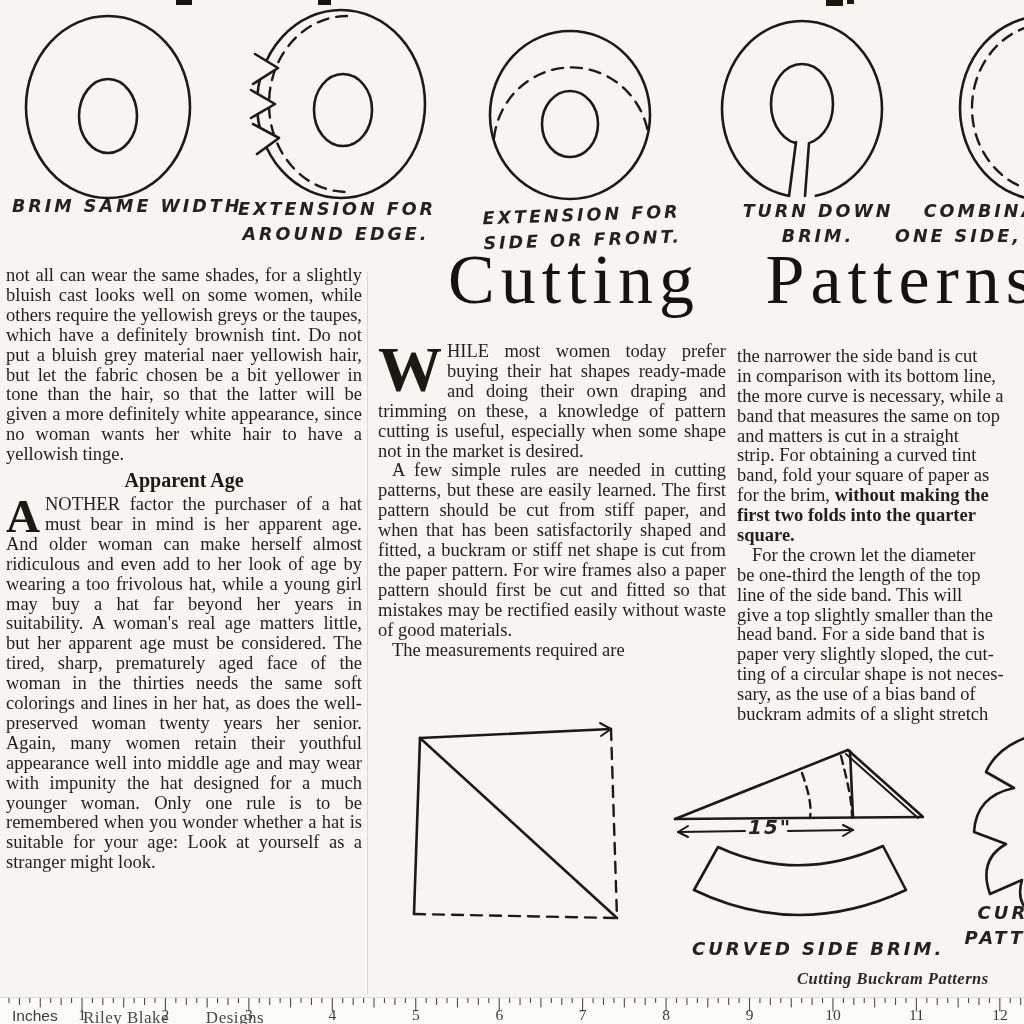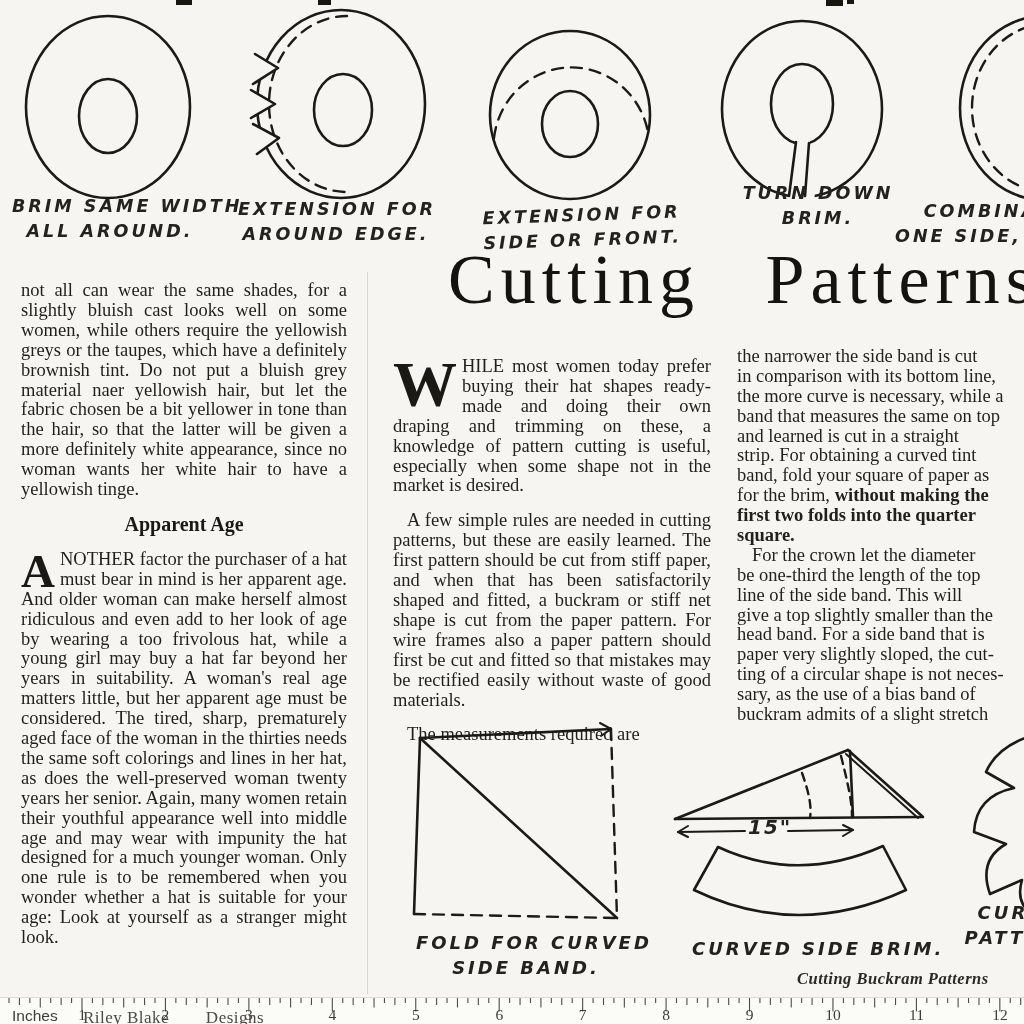--- a/index.html
+++ b/index.html
@@ -30,21 +30,21 @@
   
   .title{
     position:absolute;left:448px;top:240px;font-size:70px;color:#141310;
     letter-spacing:6px;word-spacing:42px;white-space:nowrap;font-weight:normal;margin:0;
   }
   
   .col{
     position:absolute;font-size:18.5px;line-height:19.9px;color:#201f1b;
     text-align:justify;
   }
-  .col p{margin:15px;}
+  .col p{margin:0;}
   .col p.indent{text-indent:14px;}
   .dropcap{
     float:left;font-weight:bold;color:#1a1914;
     line-height:0.78;margin:3px 5px 0 0;
   }
   .dc-a{font-size:47px;}
   .dc-w{font-size:64px;}
   .subhead{
     text-align:center;font-weight:bold;font-size:20px;margin:6px 0 4px 0;color:#1a1914;
   }
@@ -115,31 +115,30 @@
     <path d="M93,127 L89,180"></path>
   </svg>
 
   <svg class="diagram" style="left:948px;top:10px;width:140px;height:196px" viewBox="0 0 140 196">
     <ellipse cx="96" cy="98" rx="84" ry="92"></ellipse>
     <path class="dash" d="M100,14 A76,84 0 0 0 100,182"></path>
   </svg>
 
   <div class="hand" style="left:2px;top:194px;width:216px">
     <div class="ind1">BRIM SAME WIDTH</div>
-    <div>ALL AROUND.</div>
   </div>
   <div class="hand ctr" style="left:238px;top:197px;width:196px">
     <div>EXTENSION FOR</div>
     <div>AROUND EDGE.</div>
   </div>
   <div class="hand ctr" style="left:483px;top:203px;width:190px;transform:rotate(-2deg)">
     <div>EXTENSION FOR</div>
     <div>SIDE OR FRONT.</div>
   </div>
-  <div class="hand ctr" style="left:738px;top:181px;width:160px">
+  <div class="hand ctr" style="left:738px;top:199px;width:160px">
     <div>TURN DOWN</div>
     <div>BRIM.</div>
   </div>
   <div class="hand" style="left:895px;top:199px;width:220px">
     <div class="ind1">COMBINATION</div>
     <div>ONE SIDE, DOWN.</div>
   </div>
 
   <h1 class="title">Cutting Patterns</h1>
 
@@ -155,21 +154,21 @@
     <p><span class="dropcap dc-w">W</span><span>HILE most women today prefer buying their hat shapes ready-made and doing their own draping and trimming on these, a knowledge of pattern cutting is useful, especially when some shape not in the market is desired.</span></p>
     <p class="indent">A few simple rules are needed in cutting patterns, but these are easily learned.  The first pattern should be cut from stiff paper, and when that has been satisfactorily shaped and fitted, a buckram or stiff net shape is cut from the paper pattern.  For wire frames also a paper pattern should first be cut and fitted so that mistakes may be rectified easily without waste of good materials.</p>
     <p class="indent">The measurements required are</p>
   </div>
 
   <div class="col right-col" id="right-col" style="left:737px;top:347px;width:330px;text-align:left">
       <div class="rline"><span>the narrower the side band is cut</span></div>
       <div class="rline"><span>in comparison with its bottom line,</span></div>
       <div class="rline"><span>the more curve is necessary, while a</span></div>
       <div class="rline"><span>band that measures the same on top</span></div>
-      <div class="rline"><span>and learned is cut in a straight</span></div>
+      <div class="rline"><span>and matters is cut in a straight</span></div>
       <div class="rline"><span>strip.  For obtaining a curved tint</span></div>
       <div class="rline"><span>band, fold your square of paper as</span></div>
       <div class="rline"><span>for the brim, </span><b>without making the</b></div>
       <div class="rline"><b>first two folds into the quarter</b></div>
       <div class="rline"><b>square.</b></div>
       <div class="rline ind"><span>For the crown let the diameter</span></div>
       <div class="rline"><span>be one-third the length of the top</span></div>
       <div class="rline"><span>line of the side band.  This will</span></div>
       <div class="rline"><span>give a top slightly smaller than the</span></div>
       <div class="rline"><span>head band.  For a side band that is</span></div>
@@ -202,24 +201,20 @@
     <path class="dbl" d="M38,84 L28,90 L38,95"></path>
     <path class="dbl" d="M193,83 L203,88 L193,94"></path>
     <path d="M68,105 Q148,142 233,104 L256,148 Q148,198 44,148 Z"></path>
   </svg>
   <div class="hand dimlabel" style="left:748px;top:815px">15"</div>
 
   <svg class="diagram" style="left:950px;top:724px;width:140px;height:205px" viewBox="0 0 140 205">
     <path d="M112,6 Q52,12 36,48 L64,64 Q26,72 24,108 L56,120 Q28,136 40,170 L72,156 Q62,190 104,198"></path>
   </svg>
 
-  <div class="hand" style="left:416px;top:930px;width:220px;font-size:18px">
-    <div>FOLD FOR CURVED</div>
-    <div>SIDE BAND.</div>
-  </div>
   <div class="hand" style="left:692px;top:936px;font-size:18px">CURVED SIDE BRIM.</div>
   <div class="hand" style="left:958px;top:900px;width:140px;font-size:18px">
     <div>CURVED</div>
     <div style="margin-left:-6px">PATTERN.</div>
   </div>
   <div class="article-caption">Cutting Buckram Patterns</div>
 
   <div class="ruler" id="ruler">
     <svg id="tick-svg" width="1024" height="27">
         <line x1="-1.45" x2="-1.45" y1="0" y2="13.5"></line>

